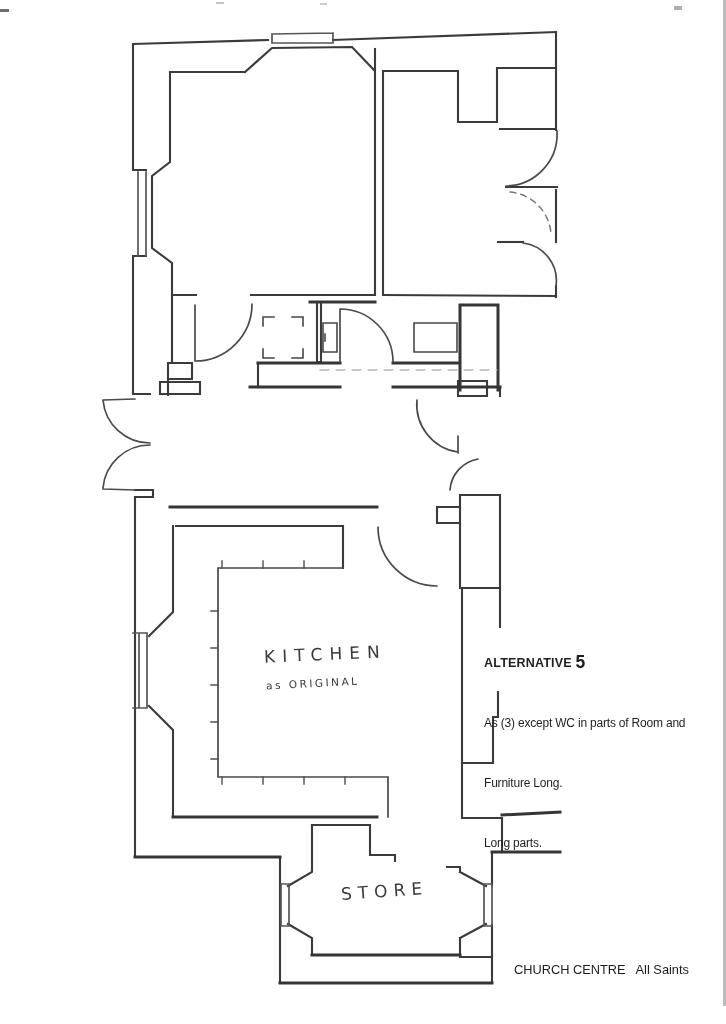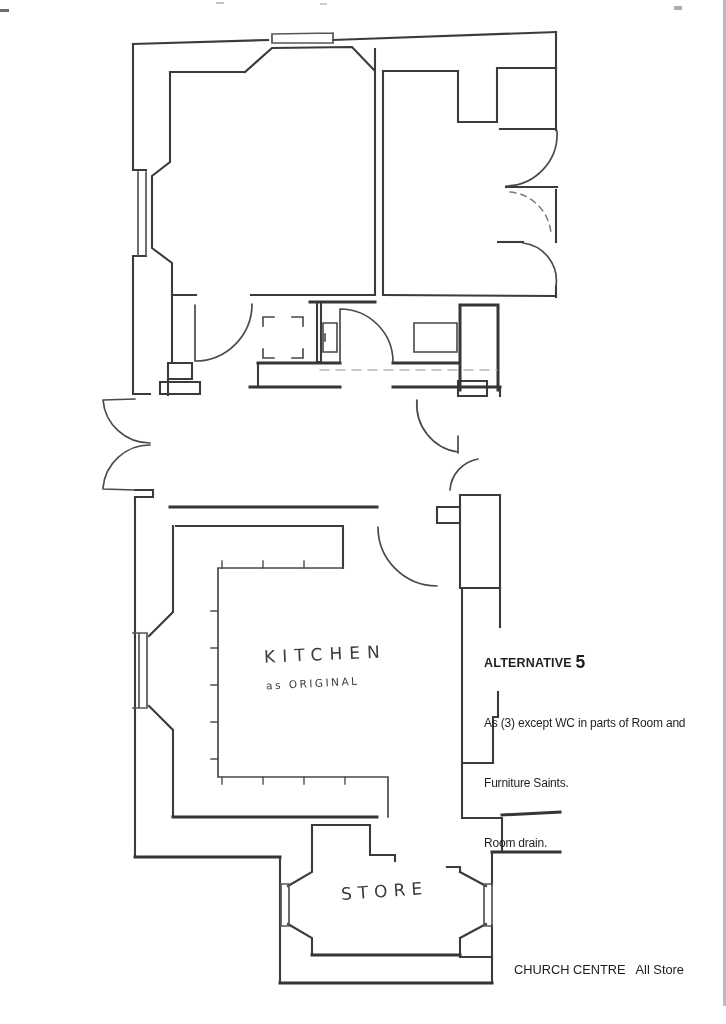--- a/index.html
+++ b/index.html
@@ -161,26 +161,26 @@
     </g>
   </svg>
 
   <div class="txt hand kitchen-label">KITCHEN</div>
   <div class="txt hand kitchen-sub">as ORIGINAL</div>
   <div class="txt hand store-label">STORE</div>
 
   <div class="txt note-block">
     <div class="note-title"><span>ALTERNATIVE</span> <span class="big5">5</span></div>
     <div>As (3) except WC in parts of Room and</div>
-    <div>Furniture Saints.</div>
-    <div>Room drain.</div>
+    <div>Furniture Long.</div>
+    <div>Long parts.</div>
   </div>
 
   <div class="txt title-block">
-    <div>CHURCH CENTRE   All Store</div>
+    <div>CHURCH CENTRE   All Saints</div>
     
     
     
   </div>
 
   <div class="scan-edge"></div>
   <div class="scan-smudge-tr"></div>
   <div class="scan-smudge-tl"></div>
   <div class="scan-speck1"></div>
   <div class="scan-speck2"></div>

